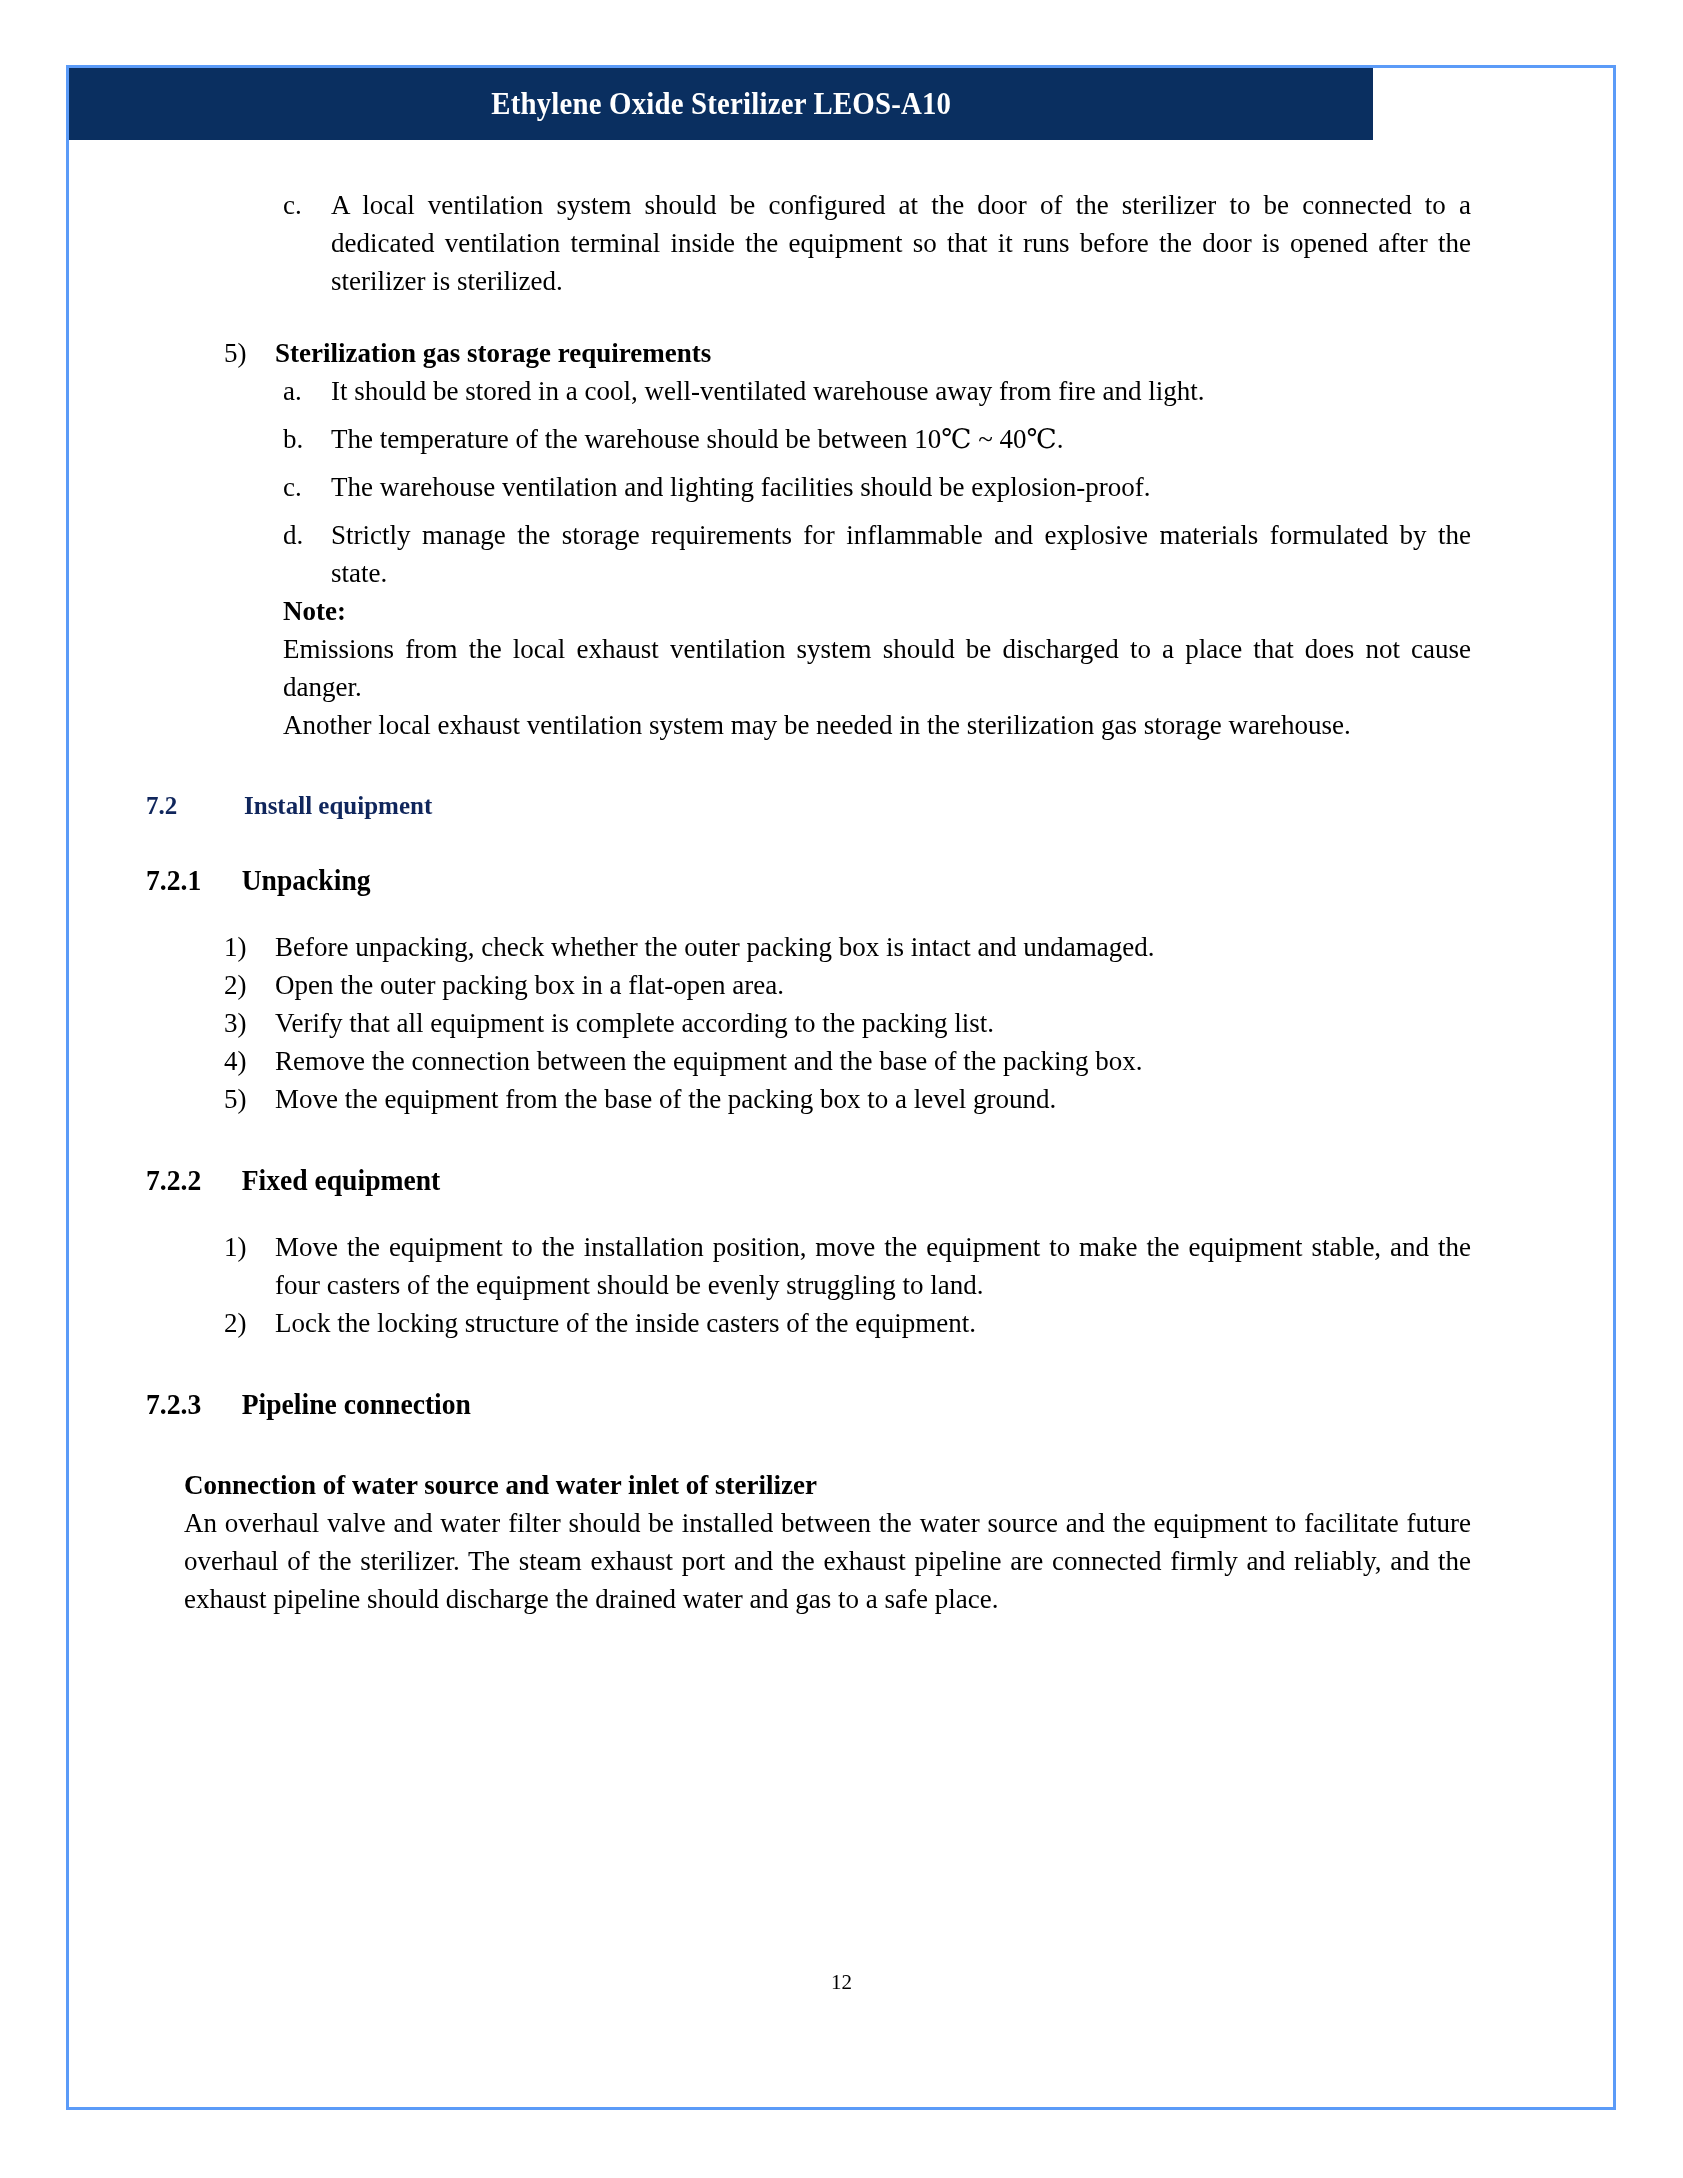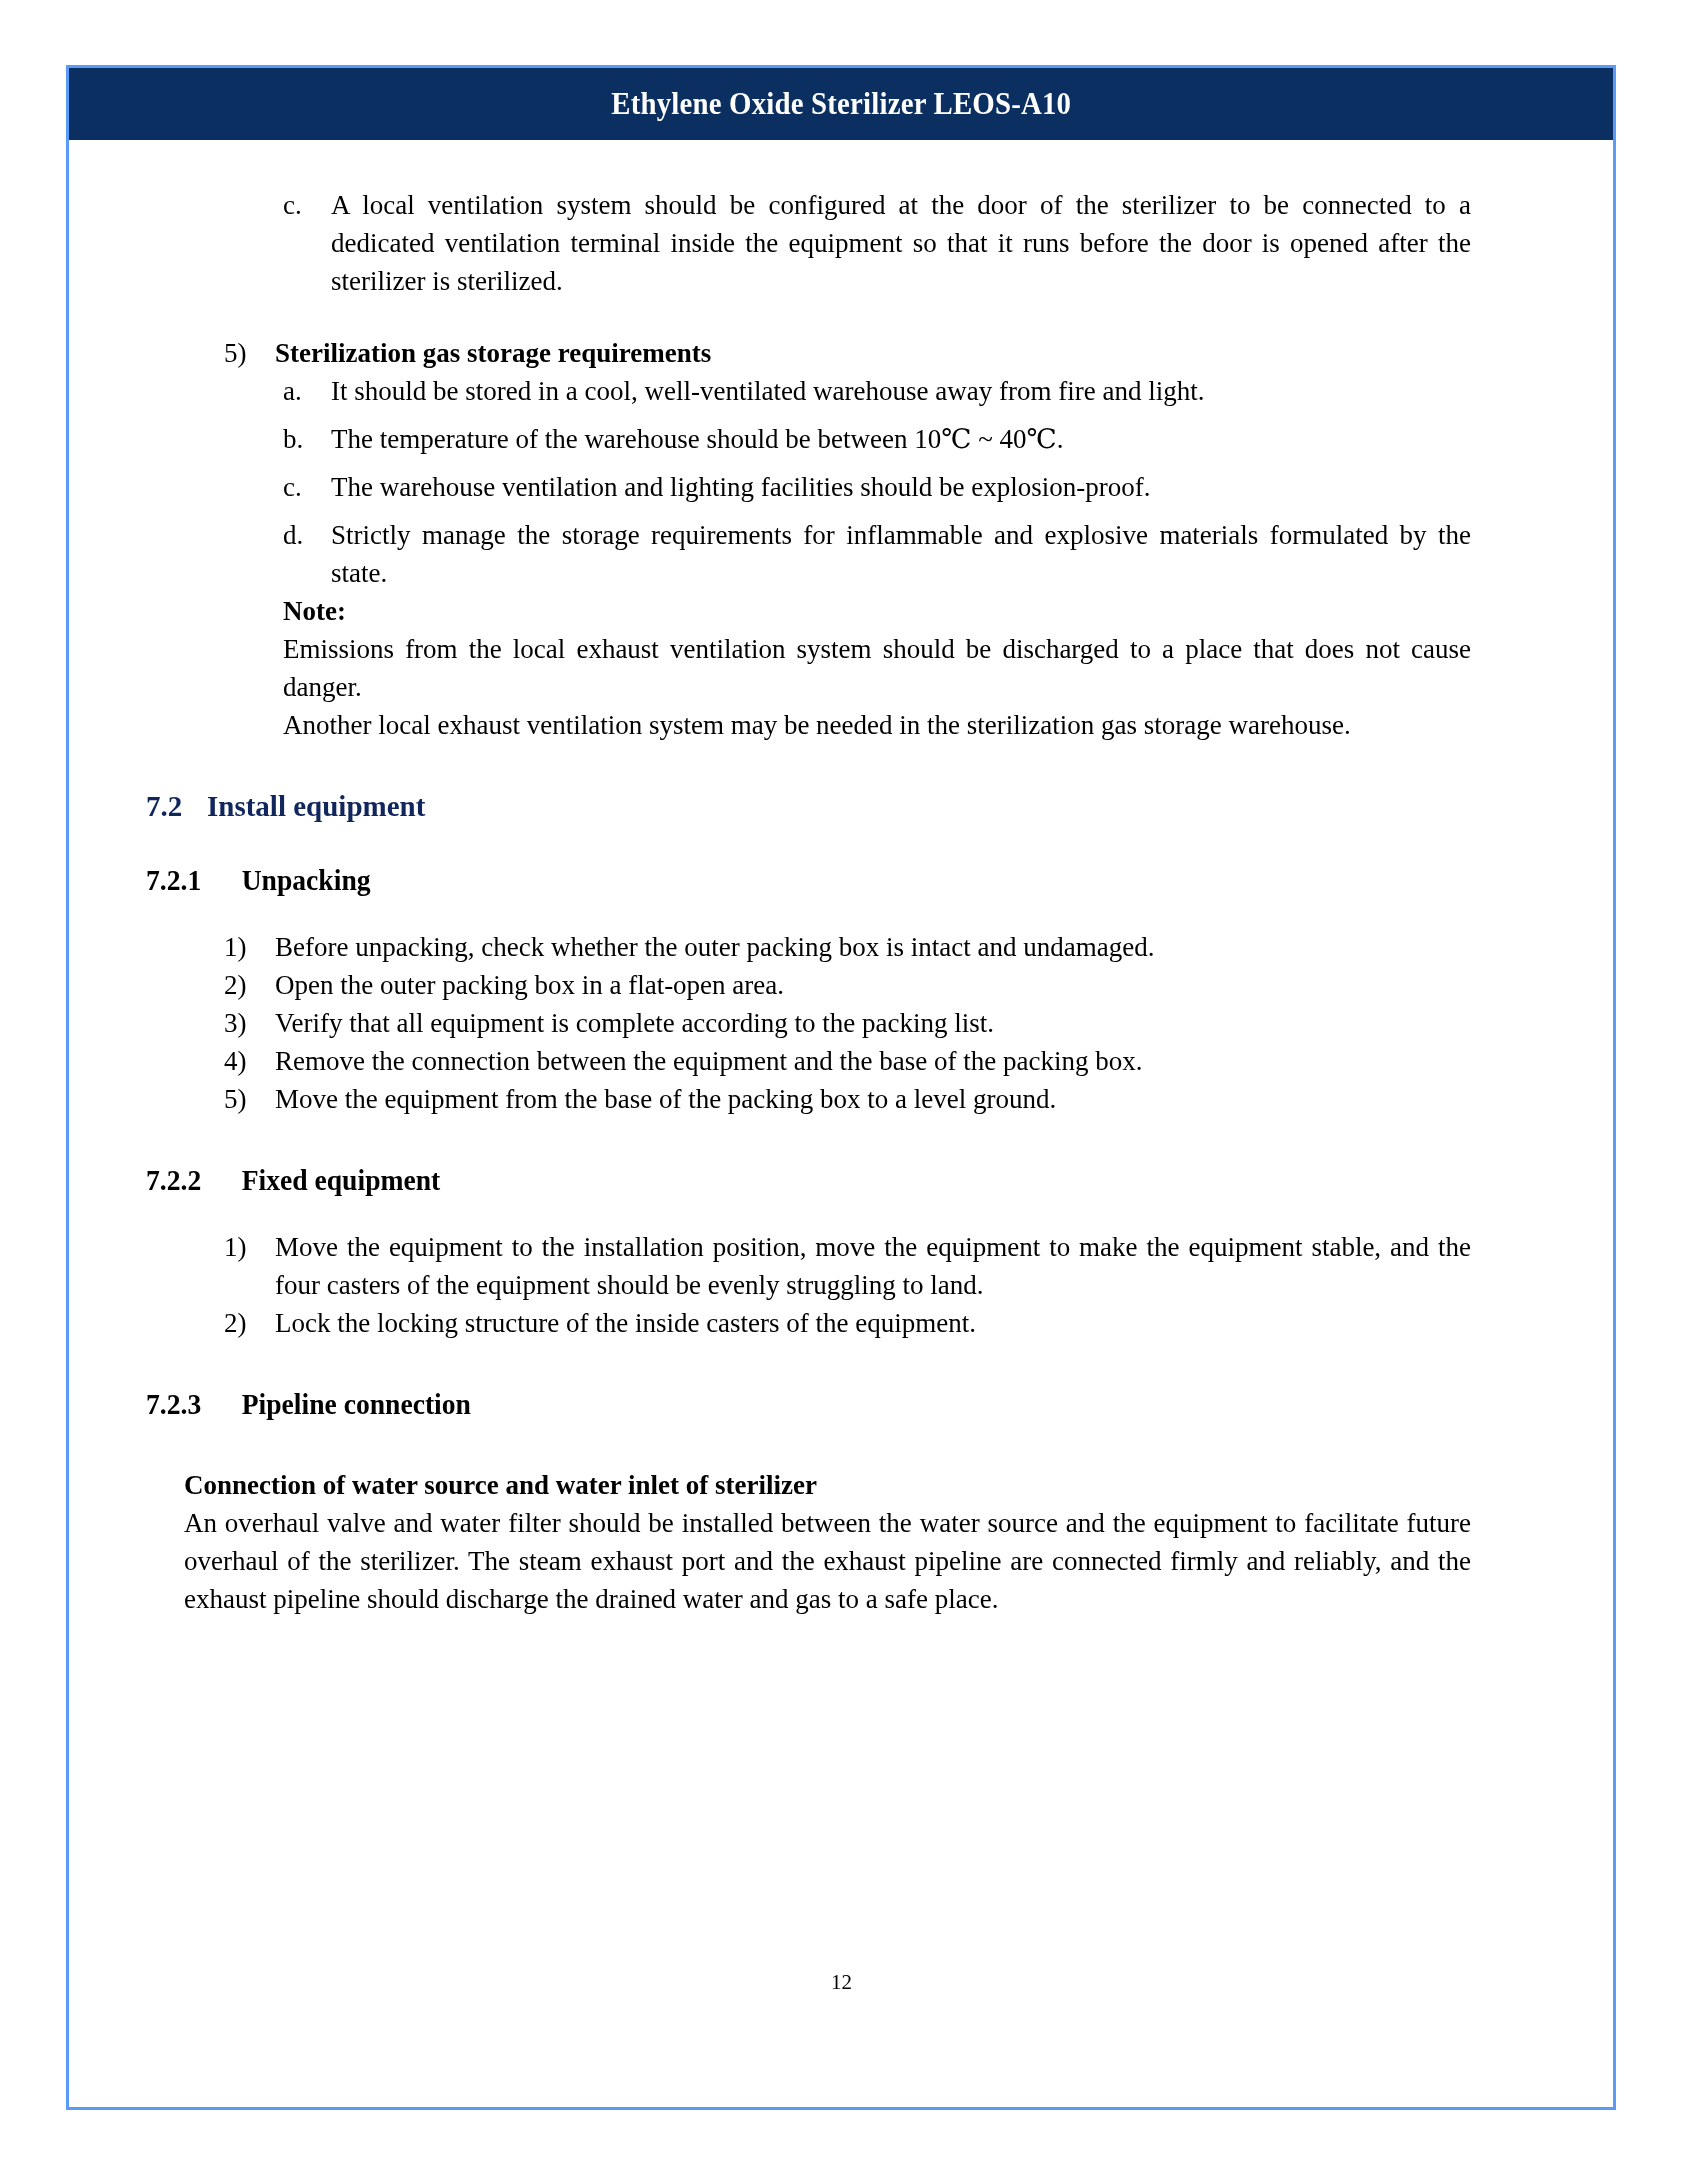--- a/index.html
+++ b/index.html
@@ -31,21 +31,21 @@
     height: 2045px;
     border: 3px solid #5B9BF8;
     box-sizing: border-box;
   }
 
   
   .header-band {
     position: absolute;
     left: 69px;
     top: 68px;
-    width: 1544px;
+    width: 1304px;
     height: 72px;
     background: #0A2F60;
     display: flex;
     align-items: center;
     justify-content: center;
   }
   .header-title {
     color: #ffffff;
     font-family: "Liberation Serif", "DejaVu Serif", serif;
     font-weight: bold;
@@ -92,24 +92,25 @@
   .indent-num    { margin-left: 40px; }      
   .indent-para   { margin-left: 99px; }
 
   .marker-w-letter { width: 48px; }
   .marker-w-num    { width: 51px; }
 
   
   .h2 {
     font-family: "Liberation Serif", "DejaVu Serif", serif;
     font-weight: bold;
-    font-size: 29px;
+    font-size: 25px;
     line-height: 40px;
     color: #10265C;
     display: flex;
+    gap: 37px;
   }
   .h2 .h2-num { width: 61px; flex: 0 0 auto; }
   .h3 {
     font-family: "Liberation Serif", "DejaVu Serif", serif;
     font-weight: bold;
     font-size: 30px;
     line-height: 40px;
     color: #000000;
     display: flex;
     transform: scaleX(0.92);

